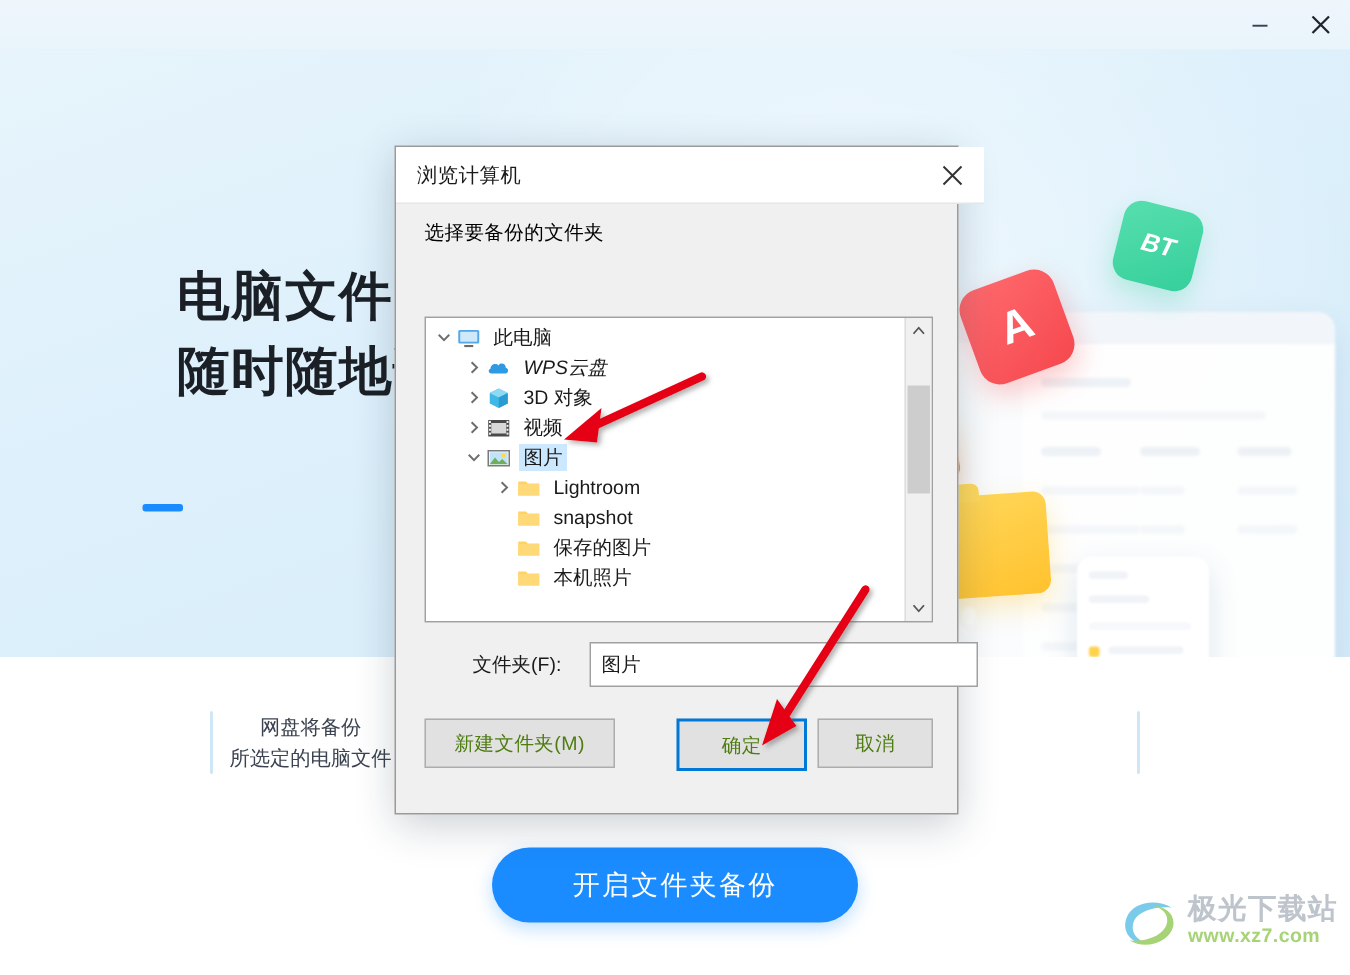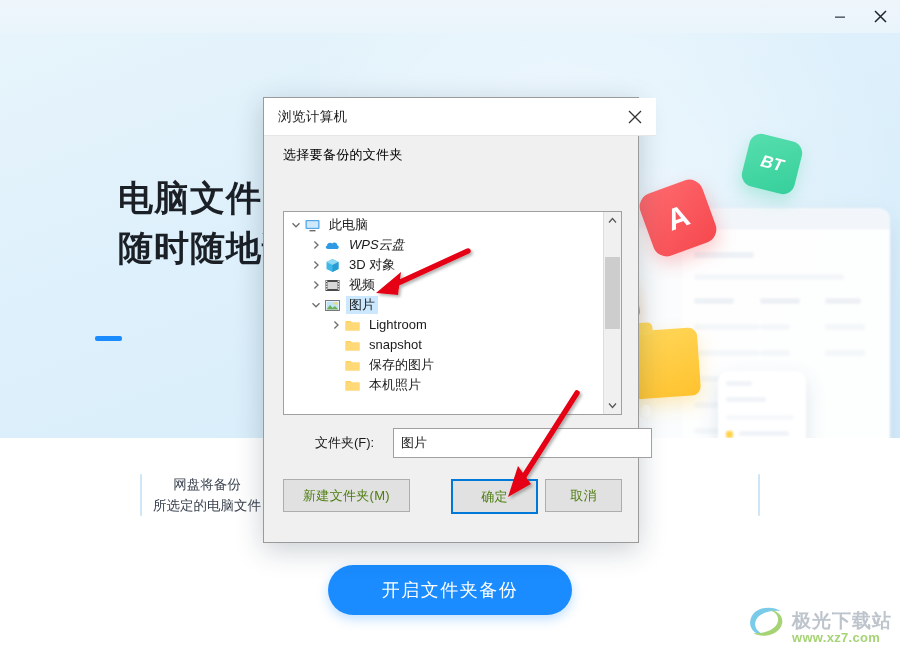--- a/index.html
+++ b/index.html
@@ -91,21 +91,21 @@
   .feature{display:flex;gap:11px;}
   .fline{width:2px;background:#cfe6f6;border-radius:1px;}
   .ftext{font-size:13.5px;line-height:21px;color:#3b4350;white-space:nowrap;}
   .cta{
     position:absolute;left:328px;top:117px;width:244px;height:50px;border-radius:25px;
     background:#1a8cff;color:#fff;font-size:18px;display:flex;align-items:center;justify-content:center;
     letter-spacing:1.5px;box-shadow:0 4px 12px rgba(26,140,255,.28);
   }
 
   
-  .watermark{position:absolute;left:745px;top:597px;width:148px;height:48px;display:flex;align-items:flex-end;gap:5px;opacity:.92;}
+  .watermark{position:absolute;left:745px;top:597px;width:148px;height:48px;display:flex;align-items:flex-start;gap:5px;opacity:.92;}
   .wm-text{display:flex;flex-direction:column;line-height:1.05;}
   .wm-main{font-size:19px;font-weight:700;color:#b9c0c8;letter-spacing:1px;}
   .wm-sub{font-size:13px;font-weight:700;color:#9fd06a;letter-spacing:.3px;}
 
   
   .dialog{
     position:absolute;left:263px;top:97px;width:374px;height:444px;background:#f0f0f0;
     border:1px solid #9a9a9a;box-shadow:0 7px 26px rgba(20,40,60,.22);
   }
   .dlg-title{

